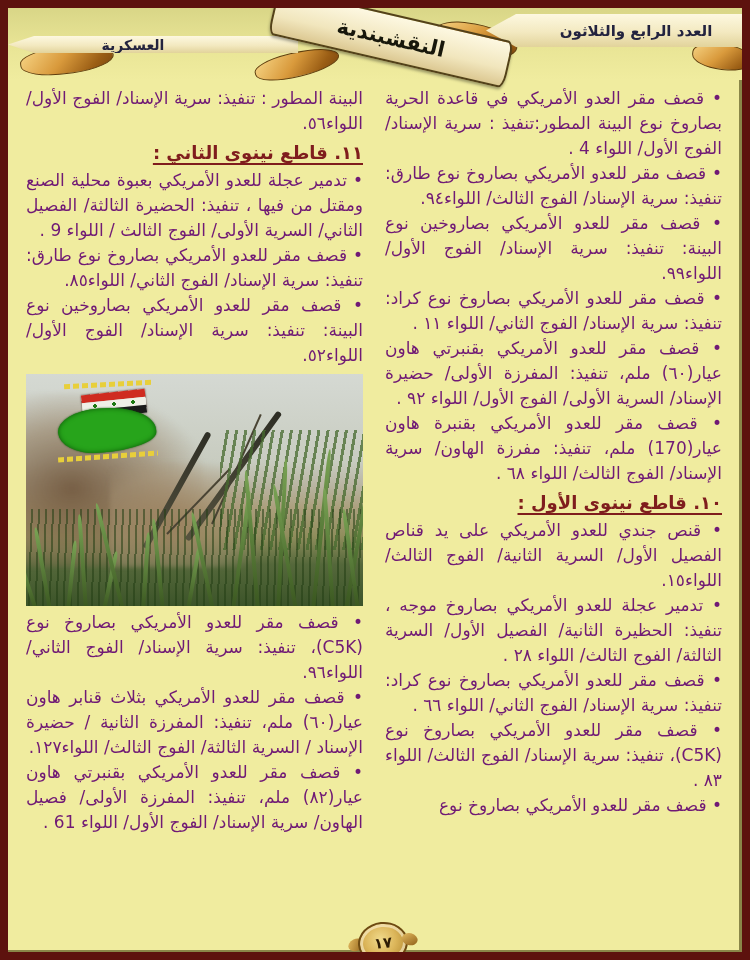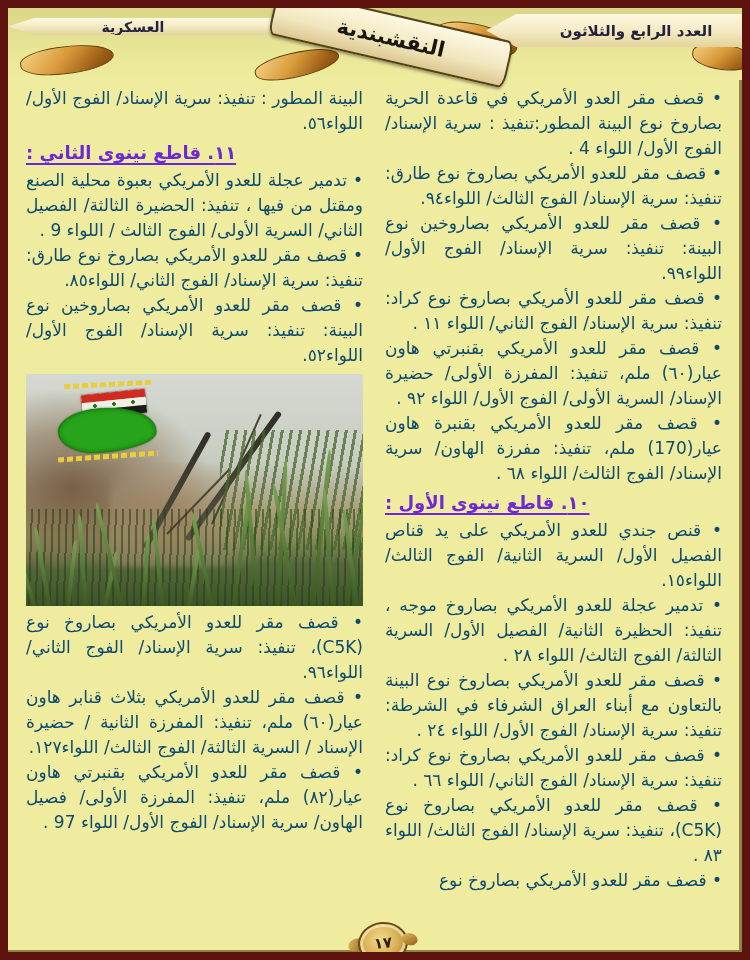--- a/index.html
+++ b/index.html
@@ -11,41 +11,41 @@
   }
   
   .header{position:absolute;top:0;left:0;right:0;height:72px;
     background:linear-gradient(180deg,#d9d687 0%,#e9e596 55%,#f0ec9f 100%);}
   .strip{position:absolute;background:linear-gradient(180deg,#fdf8e0 0%,#f3e9c0 55%,#e2d39b 100%);
     display:flex;align-items:center;justify-content:center;
     filter:drop-shadow(0 0 1px #5a4a18) drop-shadow(0 2px 2px rgba(0,0,0,.3));
     font-weight:bold;color:#23233f;}
   .strip-right{left:478px;top:6px;width:264px;height:33px;font-size:15px;
     clip-path:polygon(0 50%,30px 0,100% 0,100% 100%,30px 100%);padding-right:0;padding-left:18px;}
-  .strip-left{left:0px;top:10px;width:250px;height:17px;font-size:14px;
+  .strip-left{left:0px;top:28px;width:250px;height:17px;font-size:14px;
     clip-path:polygon(0 50%,26px 0,100% 0,100% 100%,26px 100%);padding-left:0;padding-right:40px;}
   .curl{position:absolute;background:linear-gradient(135deg,#f7d585 0%,#d99a3c 45%,#9a5d14 80%,#7c470e 100%);
     border:1px solid #5f3c0c;border-radius:45% 60% 50% 55%;}
   .curl-a{left:12px;top:38px;width:92px;height:26px;transform:rotate(-8deg);}
   .curl-b{left:246px;top:44px;width:84px;height:23px;transform:rotate(-14deg);}
   .curl-c{left:426px;top:16px;width:82px;height:30px;transform:rotate(10deg);}
   .curl-d{left:684px;top:36px;width:60px;height:24px;transform:rotate(6deg);}
   .ribbon-center{position:absolute;left:262px;top:6px;width:238px;height:44px;
     transform:rotate(13deg);background:linear-gradient(180deg,#fdf8e2 0%,#f1e6bd 60%,#dcc892 100%);
     border:2px solid #53411a;border-radius:6px/14px;display:flex;align-items:center;justify-content:center;
     font-weight:bold;font-size:21px;color:#17170b;box-shadow:0 2px 3px rgba(0,0,0,.35);}
   
   .columns{position:absolute;top:74px;right:8px;left:8px;bottom:8px;
     display:flex;gap:22px;padding:4px 12px 0 10px;box-sizing:border-box;overflow:hidden;}
   .col{flex:1;overflow:hidden;}
-  .item{margin:0;font-size:17px;line-height:25px;text-align:justify;color:#0c4a6e;}
+  .item{margin:0;font-size:17px;line-height:25px;text-align:justify;color:#701a75;}
   .bullet::before{content:"• ";}
-  .heading{color:#6d28d9;font-weight:bold;font-size:18px;line-height:27px;
+  .heading{color:#7f1d1d;font-weight:bold;font-size:18px;line-height:27px;
     text-decoration:underline;text-decoration-thickness:2px;text-underline-offset:4px;
-    margin:3px 0 2px;text-align:left;}
+    margin:3px 0 2px;text-align:right;}
   
   .photo{position:relative;width:100%;height:232px;margin:6px 0 4px;overflow:hidden;
     background:linear-gradient(180deg,#d5d9d3 0%,#c8ccc0 38%,#b9b5a2 48%,#ab9f7c 58%,#8f8d5c 70%,#55683b 82%,#3c5429 100%);}
   .smoke{position:absolute;left:-25px;top:8%;width:60%;height:75%;
     background:radial-gradient(ellipse at 35% 55%,rgba(112,86,60,.9) 0%,rgba(140,115,85,.55) 45%,rgba(165,152,130,0) 75%);
     filter:blur(2px);}
   .dust{position:absolute;left:25%;top:38%;width:45%;height:45%;
     background:radial-gradient(ellipse at 40% 60%,rgba(155,128,95,.85) 0%,rgba(170,150,120,.4) 55%,rgba(170,150,120,0) 78%);
     filter:blur(2px);}
   .rocket{position:absolute;width:6px;background:linear-gradient(#2e2e25,#56533f);border-radius:3px;transform-origin:bottom center;}
@@ -113,21 +113,20 @@
     <div class="col" id="col-right">
         <p class="item bullet">قصف مقر العدو الأمريكي في قاعدة الحرية بصاروخ نوع البينة المطور:تنفيذ : سرية الإسناد/ الفوج الأول/ اللواء 4 .</p>
         <p class="item bullet">قصف مقر للعدو الأمريكي بصاروخ نوع طارق: تنفيذ: سرية الإسناد/ الفوج الثالث/ اللواء٩٤.</p>
         <p class="item bullet">قصف مقر للعدو الأمريكي بصاروخين نوع البينة: تنفيذ: سرية الإسناد/ الفوج الأول/ اللواء٩٩.</p>
         <p class="item bullet">قصف مقر للعدو الأمريكي بصاروخ نوع كراد: تنفيذ: سرية الإسناد/ الفوج الثاني/ اللواء ١١ .</p>
         <p class="item bullet">قصف مقر للعدو الأمريكي بقنبرتي هاون عيار(٦٠) ملم، تنفيذ: المفرزة الأولى/ حضيرة الإسناد/ السرية الأولى/ الفوج الأول/ اللواء ٩٢ .</p>
         <p class="item bullet">قصف مقر للعدو الأمريكي بقنبرة هاون عيار(170) ملم، تنفيذ: مفرزة الهاون/ سرية الإسناد/ الفوج الثالث/ اللواء ٦٨ .</p>
         <p class="item heading">١٠. قاطع نينوى الأول :</p>
         <p class="item bullet">قنص جندي للعدو الأمريكي على يد قناص الفصيل الأول/ السرية الثانية/ الفوج الثالث/ اللواء١٥.</p>
         <p class="item bullet">تدمير عجلة للعدو الأمريكي بصاروخ موجه ، تنفيذ: الحظيرة الثانية/ الفصيل الأول/ السرية الثالثة/ الفوج الثالث/ اللواء ٢٨ .</p>
-        <p class="item bullet">قصف مقر للعدو الأمريكي بصاروخ نوع البينة بالتعاون مع أبناء العراق الشرفاء في الشرطة: تنفيذ: سرية الإسناد/ الفوج الأول/ اللواء ٢٤ .</p>
         <p class="item bullet">قصف مقر للعدو الأمريكي بصاروخ نوع كراد: تنفيذ: سرية الإسناد/ الفوج الثاني/ اللواء ٦٦ .</p>
         <p class="item bullet">قصف مقر للعدو الأمريكي بصاروخ نوع (C5K)، تنفيذ: سرية الإسناد/ الفوج الثالث/ اللواء ٨٣ .</p>
         <p class="item bullet">قصف مقر للعدو الأمريكي بصاروخ نوع</p>
       </div>
     <div class="col">
       <div id="left-top">
           <p class="item plain">البينة المطور : تنفيذ: سرية الإسناد/ الفوج الأول/ اللواء٥٦.</p>
           <p class="item heading">١١. قاطع نينوى الثاني :</p>
           <p class="item bullet">تدمير عجلة للعدو الأمريكي بعبوة محلية الصنع ومقتل من فيها ، تنفيذ: الحضيرة الثالثة/ الفصيل الثاني/ السرية الأولى/ الفوج الثالث / اللواء 9 .</p>
           <p class="item bullet">قصف مقر للعدو الأمريكي بصاروخ نوع طارق: تنفيذ: سرية الإسناد/ الفوج الثاني/ اللواء٨٥.</p>
@@ -169,21 +168,21 @@
               <div class="f-white"></div>
               <div class="f-black"></div>
           </div>
           <div class="logo-map"></div>
           <div class="logo-bar logo-bar-bottom"></div>
         </div>
       </div>
       <div id="left-bottom">
           <p class="item bullet">قصف مقر للعدو الأمريكي بصاروخ نوع (C5K)، تنفيذ: سرية الإسناد/ الفوج الثاني/ اللواء٩٦.</p>
           <p class="item bullet">قصف مقر للعدو الأمريكي بثلاث قنابر هاون عيار(٦٠) ملم، تنفيذ: المفرزة الثانية / حضيرة الإسناد / السرية الثالثة/ الفوج الثالث/ اللواء١٢٧.</p>
-          <p class="item bullet">قصف مقر للعدو الأمريكي بقنبرتي هاون عيار(٨٢) ملم، تنفيذ: المفرزة الأولى/ فصيل الهاون/ سرية الإسناد/ الفوج الأول/ اللواء 97 .</p>
+          <p class="item bullet">قصف مقر للعدو الأمريكي بقنبرتي هاون عيار(٨٢) ملم، تنفيذ: المفرزة الأولى/ فصيل الهاون/ سرية الإسناد/ الفوج الأول/ اللواء 61 .</p>
         </div>
     </div>
   </div>
 
   <div class="badge">
     <div class="badge-inner">
       <span>١٧</span>
     </div>
   </div>
 

